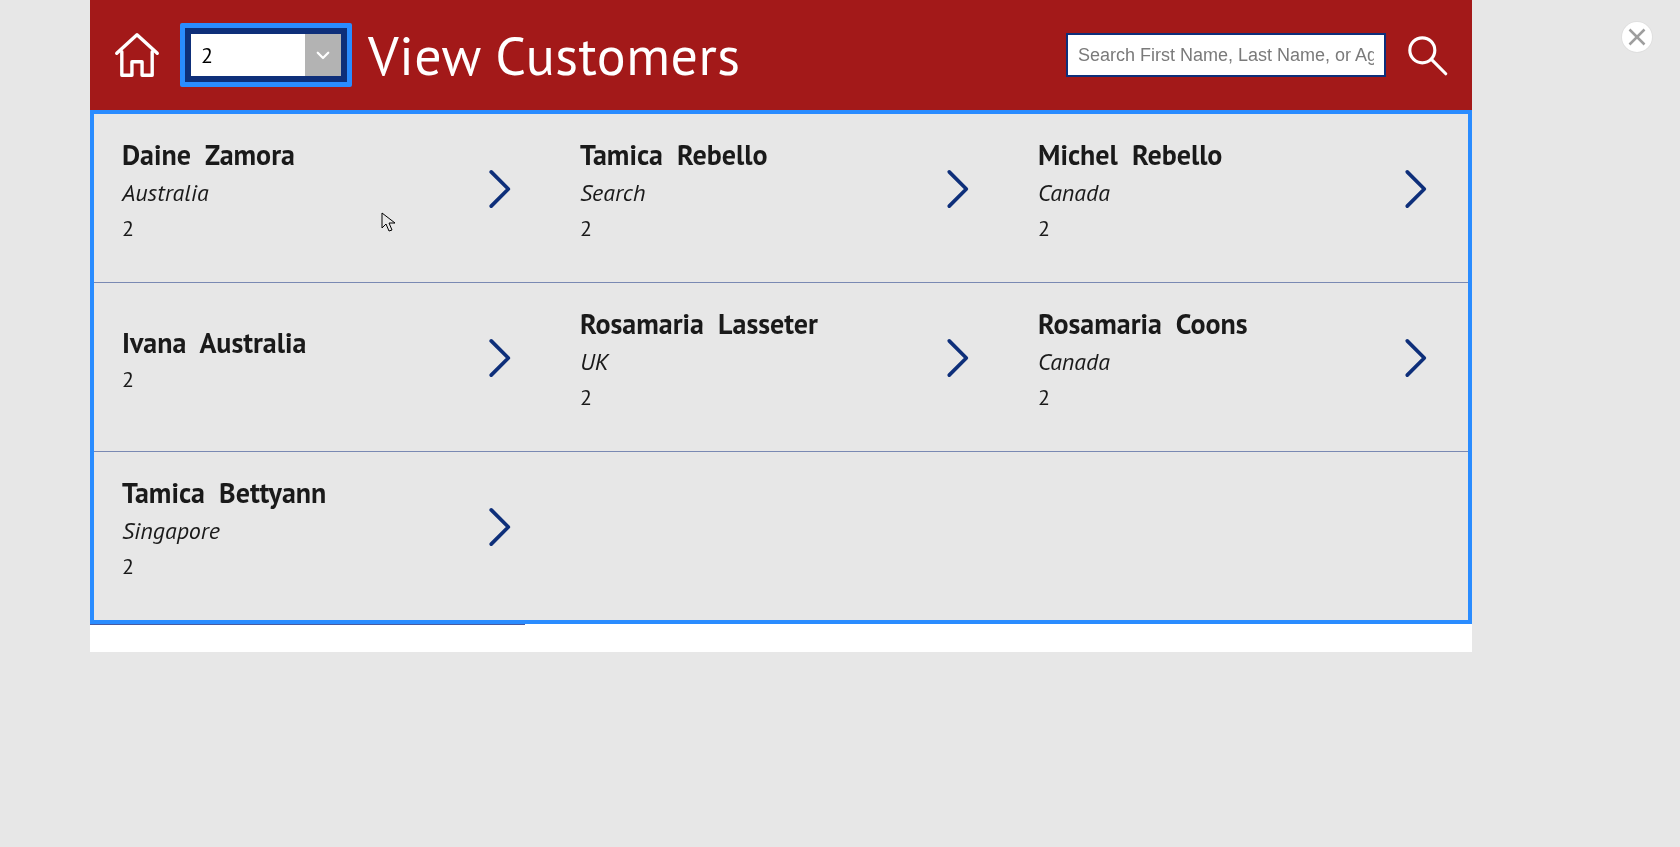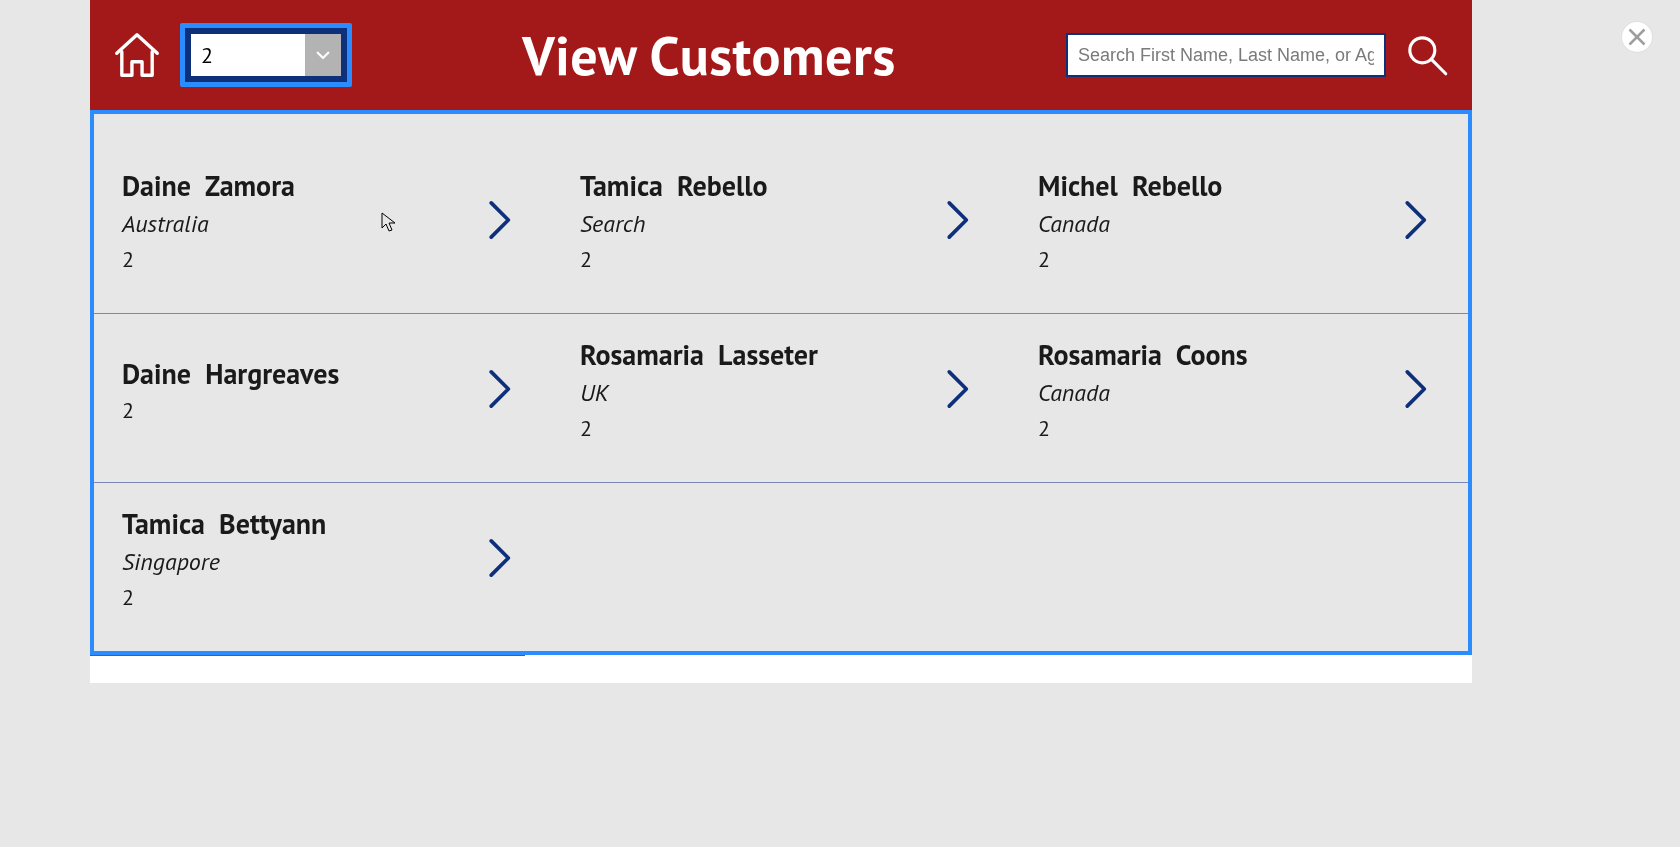--- a/index.html
+++ b/index.html
@@ -95,23 +95,22 @@
     width: 36px;
     background: #B3B3B3;
     display: flex;
     align-items: center;
     justify-content: center;
   }
   .filter-caret svg { width:18px; height:18px; stroke:#FFFFFF; }
 
   .title {
     flex: 1;
-    text-align: center;
     color: #FFFFFF;
-    font-weight: 700;
+    font-weight: 400;
     font-size: 54px;
     letter-spacing: 0.5px;
   }
 
   .search-box {
     width: 320px;
     height: 44px;
     background: #FFFFFF;
     border: 2px solid var(--hl-darkblue);
     font-size: 18px;
@@ -130,21 +129,20 @@
   .search-icon svg { width:100%; height:100%; display:block; }
 
   
   .list-outer {
     border: 4px solid var(--hl-blue);
     background: var(--card-bg);
   }
   .list-grid {
     display: grid;
     grid-template-columns: 1fr 1fr 1fr;
-    margin-top: 31px;
   }
   .cust-cell {
     padding: 22px 16px 40px 28px;
     display: flex;
     align-items: center;
     gap: 10px;
     cursor: pointer;
   }
   .cust-info { flex: 1; min-width: 0; }
   .cust-name {
@@ -278,21 +276,21 @@
           </div>
           <div class="cust-chevron">
             <svg viewBox="0 0 24 36" fill="none" stroke-width="3" stroke-linecap="round" stroke-linejoin="round">
               <polyline points="4 4 18 18 4 32"></polyline>
             </svg>
           </div>
         </div>
         <div class="row-divider"></div>
         <div class="cust-cell">
           <div class="cust-info">
-            <div class="cust-name">Daine  Hargreaves</div>
+            <div class="cust-name">Ivana  Australia</div>
             <div class="cust-age">2</div>
           </div>
           <div class="cust-chevron">
             <svg viewBox="0 0 24 36" fill="none" stroke-width="3" stroke-linecap="round" stroke-linejoin="round">
               <polyline points="4 4 18 18 4 32"></polyline>
             </svg>
           </div>
         </div>
         <div class="cust-cell">
           <div class="cust-info">

